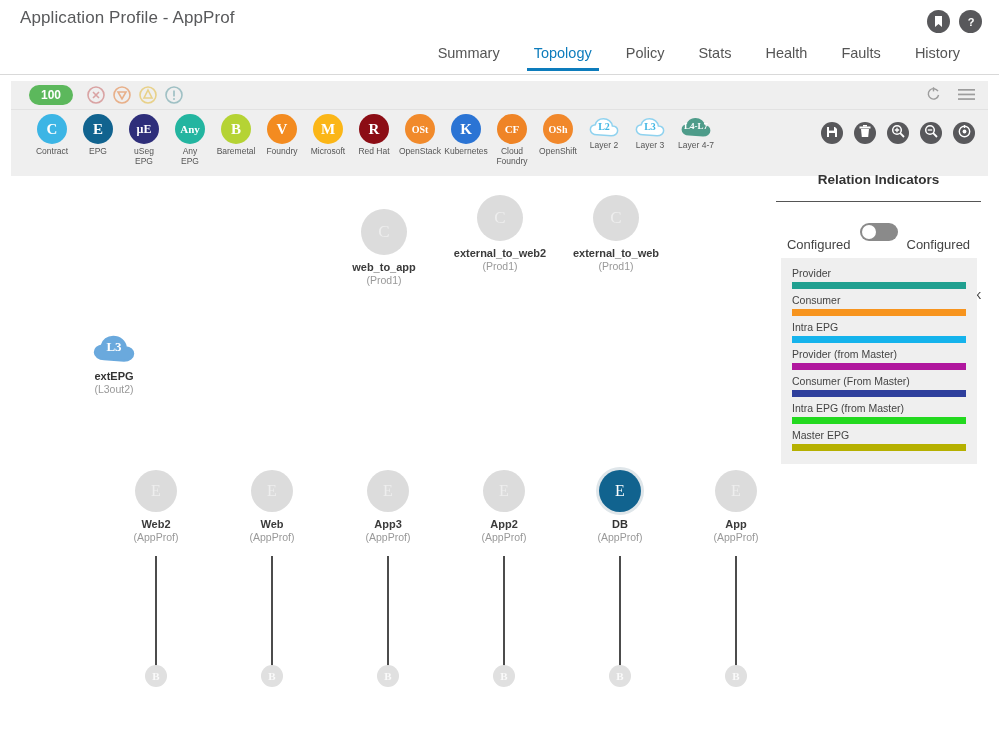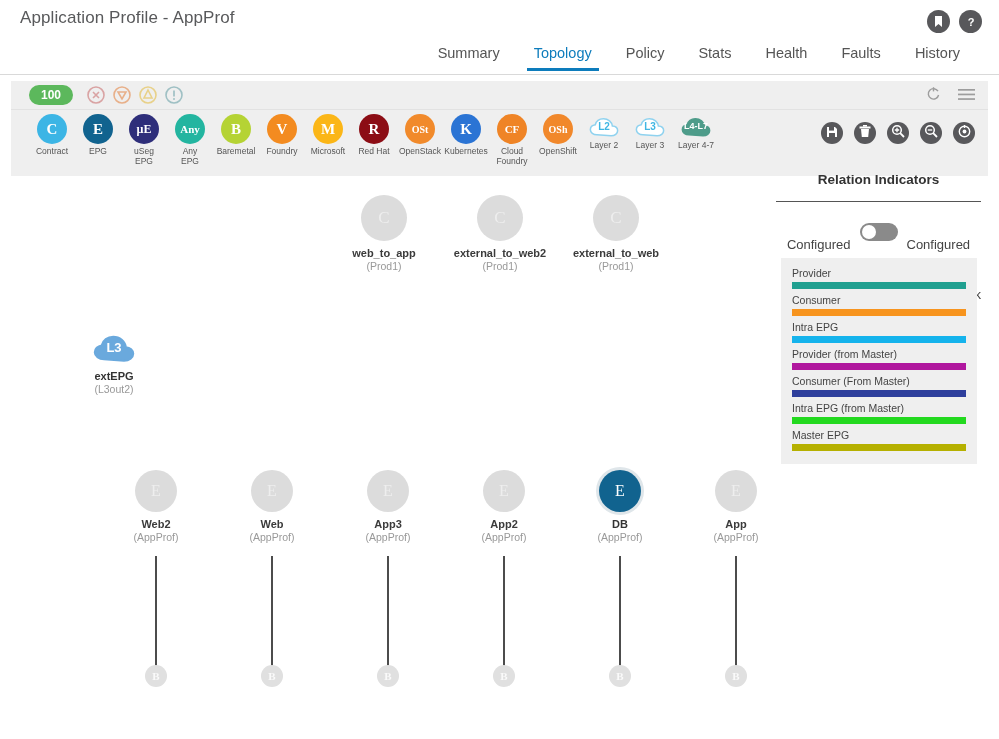--- a/index.html
+++ b/index.html
@@ -65,21 +65,21 @@
     width: 30px; height: 30px; border-radius: 50%;
     color: #fff; font-weight: bold; display: flex; align-items: center; justify-content: center;
     font-family: "Liberation Serif", serif;
   }
   .li .cap {
     margin-top: 3px; font-size: 8.5px; color: #555; text-align: center; line-height: 1.15;
     font-family: "Liberation Sans", sans-serif; white-space: pre-line;
   }
   .cloud-glyph { width: 34px; height: 24px; position: relative; display:flex; align-items:center; justify-content:center; }
   .cloud-glyph svg { position: absolute; left: 0; top: 0; }
-  .cloud-glyph span { position: relative; font-size: 10px; font-weight: bold; font-family: Liberation Sans, sans-serif; text-align: center; }
+  .cloud-glyph span { position: relative; font-size: 10px; font-weight: bold; font-family: Liberation Serif, serif; text-align: center; }
 
   .tb-tools { position: absolute; right: 13px; top: 12px; display: flex; gap: 11px; }
   .rbtn { width: 22px; height: 22px; border-radius: 50%; background: #58585b;
           display: flex; align-items: center; justify-content: center; cursor: pointer; }
 
   
   .canvas { position: absolute; left: 0; top: 176px; width: 999px; height: 563px; background: #fff; }
   .node { position: absolute; display: flex; flex-direction: column; align-items: center; cursor: pointer; }
   .node .circle {
     border-radius: 50%; display: flex; align-items: center; justify-content: center;
@@ -301,21 +301,21 @@
                 <circle cx="6.5" cy="6.5" r="5.2" fill="none" stroke="#fff" stroke-width="1.4"></circle>
                 <circle cx="6.5" cy="6.5" r="1.9" fill="#fff"></circle>
                 <path d="M6.5 0v3" stroke="#fff" stroke-width="1.4"></path>
               </svg></span>
           </div>
         </div>
     </div>
   </div>
 
   <div class="canvas" id="canvas">
-      <div class="node dim" style="left: 324px; top: 19px; width: 120px;">
+      <div class="node dim" style="left: 324px; top: 33px; width: 120px;">
         <span class="circle" style="width:46px;height:46px;font-size:17px;">C</span>
         <span class="nlabel">web_to_app</span>
         <span class="nsub">(Prod1)</span>
       </div>
       <div class="node dim" style="left: 440px; top: 19px; width: 120px;">
         <span class="circle" style="width:46px;height:46px;font-size:17px;">C</span>
         <span class="nlabel">external_to_web2</span>
         <span class="nsub">(Prod1)</span>
       </div>
       <div class="node dim" style="left: 556px; top: 19px; width: 120px;">

